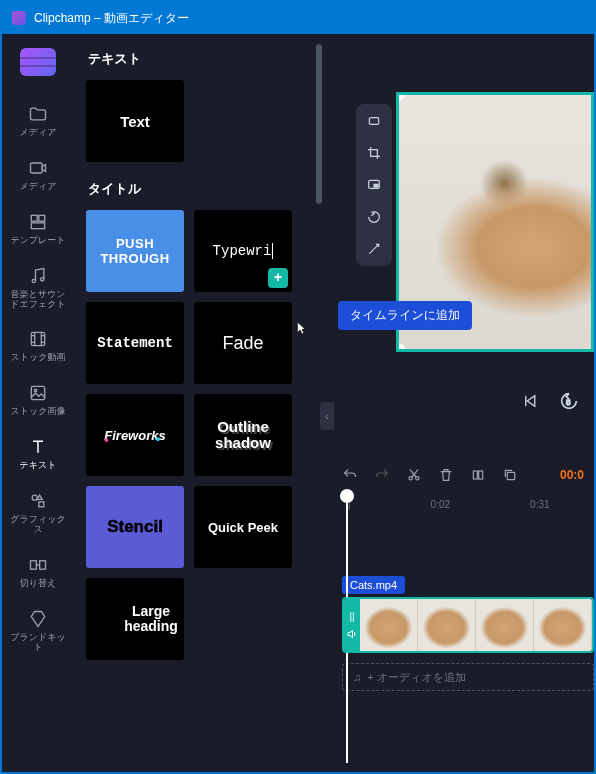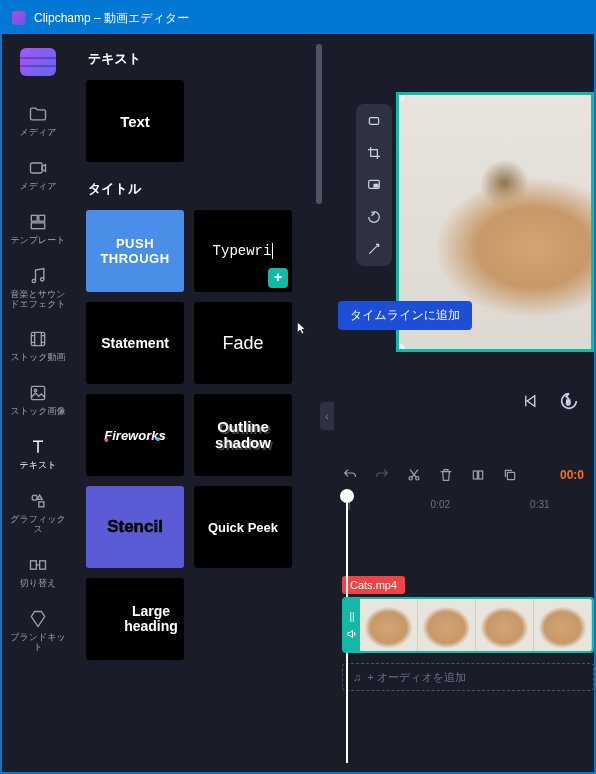--- a/index.html
+++ b/index.html
@@ -103,21 +103,21 @@
   font-size: 15px;
   text-align: center;
   position: relative;
   border-radius: 3px;
   cursor: pointer;
   padding: 6px;
 }
 .tile.push { background:#4a8fe7; font-family: Impact, sans-serif; font-size:13px; letter-spacing:0.5px; }
 .tile.typewriter { font-family:"Courier New", monospace; font-size:14px; font-weight:400; }
 .tile.typewriter::after { content:''; display:inline-block; width:1px; height:16px; background:#fff; margin-left:1px; }
-.tile.statement { font-family: Liberation Sans, sans-serif; font-weight:700; font-size:14px;text-align:right; }
+.tile.statement { font-family: Liberation Mono, monospace; font-weight:700; font-size:14px;text-align:right; }
 .tile.fade { font-size:18px; font-weight:400; }
 .tile.fireworks { font-style:italic; font-size:13px; }
 .tile.fireworks .dots::before { content:'•'; color:#ec4899; position:absolute; left:18px; top:38px; }
 .tile.fireworks .dots::after { content:'•'; color:#22d3ee; position:absolute; right:24px; bottom:30px; }
 .tile.outline { text-shadow: 2px 2px 0 #444; font-size:15px; line-height:1.1; }
 .tile.stencil { background:#5b5bd6; font-family: Impact, sans-serif; font-size:17px; color:#000; }
 .tile.stencil span { -webkit-text-stroke: 0.5px #000; }
 .tile.double { flex-direction:column; gap:4px; font-size:14px; line-height:1.1; }
 .tile.double::before, .tile.double::after { content:''; width:50px; height:3px; background:#ec4899; }
 .tile.quick { font-size:13px; }
@@ -273,21 +273,21 @@
 .playhead::after {
   content:'';
   position:absolute;
   left:6px; top:14px;
   width:2px; height:260px;
   background:#fff;
 }
 .track-area { padding: 60px 0 0 10px; }
 .clip-label {
   font-size: 11px;
-  background: #ef4444;
+  background: #1d4ed8;
   padding: 3px 8px;
   border-radius: 3px;
   display: inline-block;
   margin-bottom: 3px;
 }
 .clip {
   height: 56px;
   border: 2px solid #14b8a6;
   border-radius: 4px;
   display: flex;

